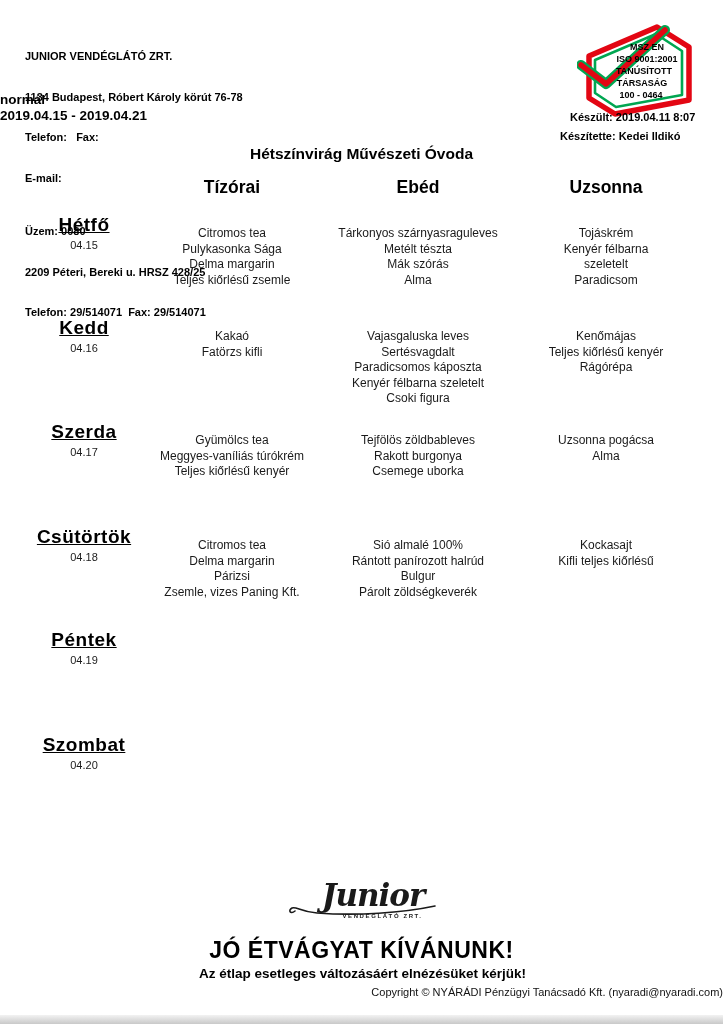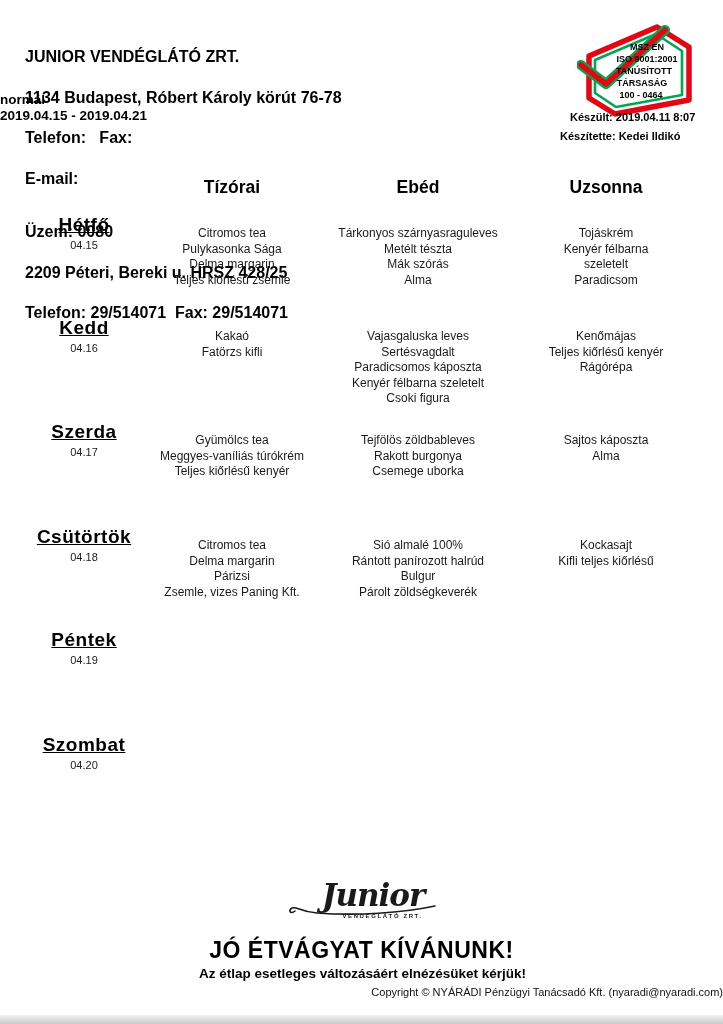--- a/index.html
+++ b/index.html
@@ -5,21 +5,21 @@
   * { margin:0; padding:0; box-sizing:border-box; }
   html,body { background:#888; }
   .page {
     position:relative; width:723px; height:1024px; margin:0 auto;
     background:#ffffff; overflow:hidden; color:#000;
     font-family:"Liberation Sans", sans-serif;
   }
   
   .company-info {
     position:absolute; left:25px; top:23px;
-    font-size:16px; font-weight:bold; line-height:13.5px; white-space:pre;
+    font-size:11px; font-weight:bold; line-height:13.5px; white-space:pre;
   }
   .company-info .gap { margin-top:13px; }
   .doc-title { position:absolute; left:0; right:10px; top:36px; font-size:37px; font-weight:bold; letter-spacing:1px; }
   .doc-subtitle { position:absolute; left:0; right:10px; top:92px; font-size:13.5px; font-weight:bold; }
   .doc-daterange { position:absolute; left:0; right:10px; top:108px; font-size:13.5px; font-weight:bold; }
   .created-line { position:absolute; left:552px; top:111px; font-size:11px; font-weight:bold;padding-left:18px; }
   .createdby-line { position:absolute; left:552px; top:130px; font-size:11px; font-weight:bold;padding-left:8px; }
   .cert-badge { position:absolute; left:577px; top:19px; }
   .badge-text { font-family:"Liberation Sans", sans-serif; font-weight:600; }
   
@@ -77,20 +77,21 @@
     <text class="badge-text" x="70" y="31" font-size="9" text-anchor="middle">MSZ EN</text>
     <text class="badge-text" x="70" y="43" font-size="9" text-anchor="middle">ISO 9001:2001</text>
     <text class="badge-text" x="67" y="55" font-size="9" text-anchor="middle">TANÚSÍTOTT</text>
     <text class="badge-text" x="65" y="67" font-size="9" text-anchor="middle">TÁRSASÁG</text>
     <text class="badge-text" x="64" y="79" font-size="9" text-anchor="middle">100 - 0464</text>
   </svg>
 
   <div class="created-line">Készült: 2019.04.11 8:07</div>
   <div class="createdby-line">Készítette: Kedei Ildikó</div>
 
+  <div class="school-name">Hétszínvirág Művészeti Óvoda</div>
 
   <div class="col-header col-tizorai">Tízórai</div>
   <div class="col-header col-ebed">Ebéd</div>
   <div class="col-header col-uzsonna">Uzsonna</div>
 
   <div class="day-row" style="top:214px">
     <div class="cell day-cell">
       <div class="day-name">Hétfő</div>
       <div class="day-date">04.15</div>
     </div>
@@ -128,21 +129,21 @@
     <div class="cell day-cell">
       <div class="day-name">Szerda</div>
       <div class="day-date">04.17</div>
     </div>
     <div class="cell menu-cell col-tizorai">Gyümölcs tea
 Meggyes-vaníliás túrókrém
 Teljes kiőrlésű kenyér</div>
     <div class="cell menu-cell col-ebed">Tejfölös zöldbableves
 Rakott burgonya
 Csemege uborka</div>
-    <div class="cell menu-cell col-uzsonna">Sajtos káposzta
+    <div class="cell menu-cell col-uzsonna">Uzsonna pogácsa
 Alma</div>
   </div>
 
   <div class="day-row" style="top:526px">
     <div class="cell day-cell">
       <div class="day-name">Csütörtök</div>
       <div class="day-date">04.18</div>
     </div>
     <div class="cell menu-cell col-tizorai">Citromos tea
 Delma margarin

